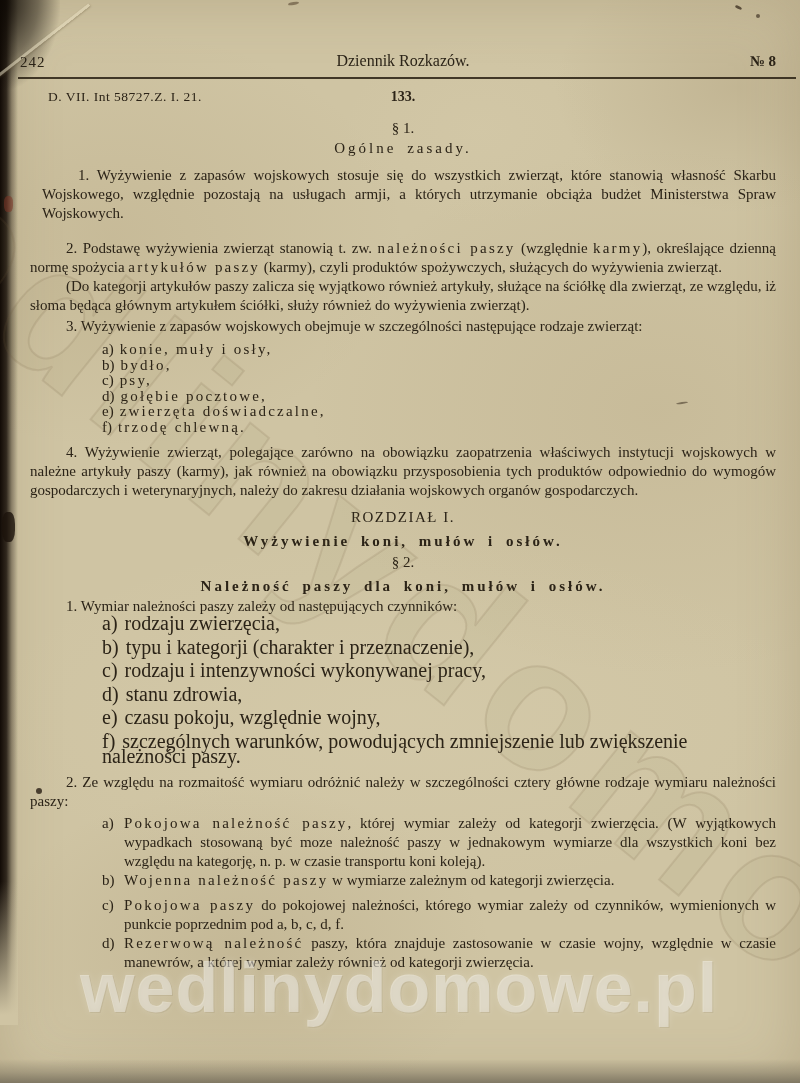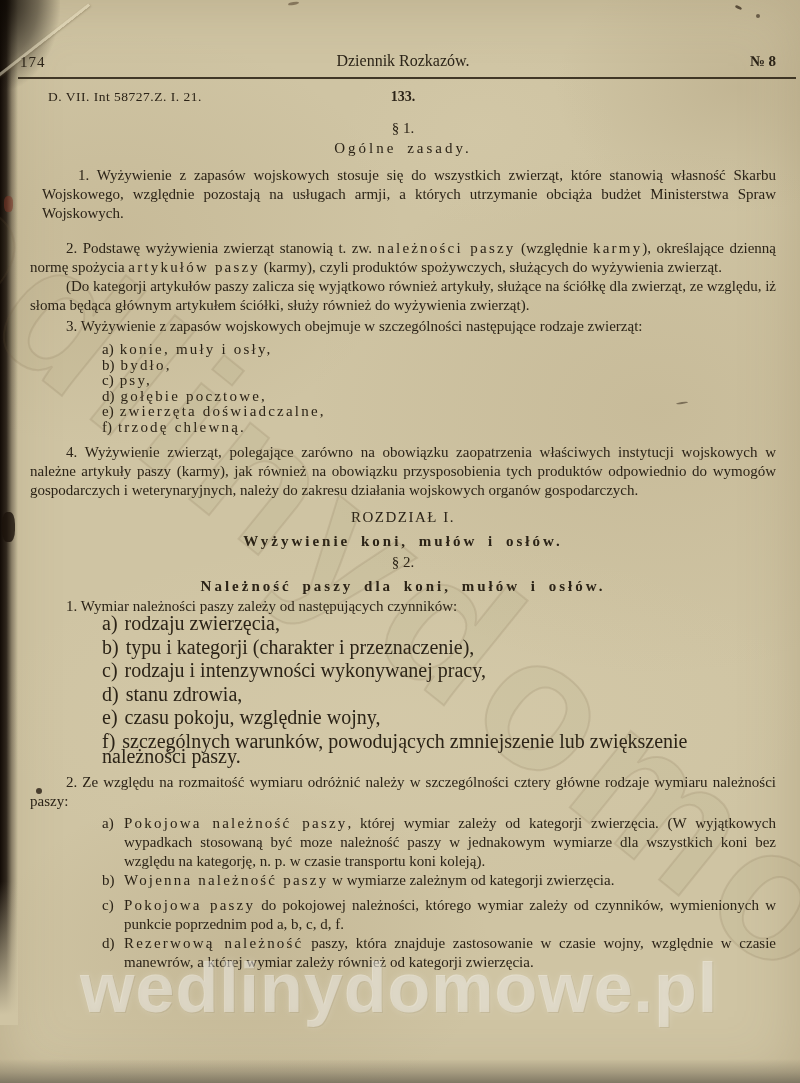--- a/index.html
+++ b/index.html
@@ -124,21 +124,21 @@
   <div class="speck s4"></div>
   <div class="speck s5"></div>
   <div class="speck s6"></div>
   <div class="speck s7"></div>
 
   <div class="wm-diagonal">wedlinydomowe.pl</div>
 
   <div class="content">
 
     <div class="page-header">
-      <span class="pnum">174</span>
+      <span class="pnum">242</span>
       <span class="jtitle">Dziennik Rozkazów.</span>
       <span class="inum">№ 8</span>
     </div>
     <div class="header-rule"></div>
 
     <div class="ref-row">
       <span class="ref">D. VII. Int  58727.Z. I. 21.</span>
       <span class="onum">133.</span>
     </div>
 

